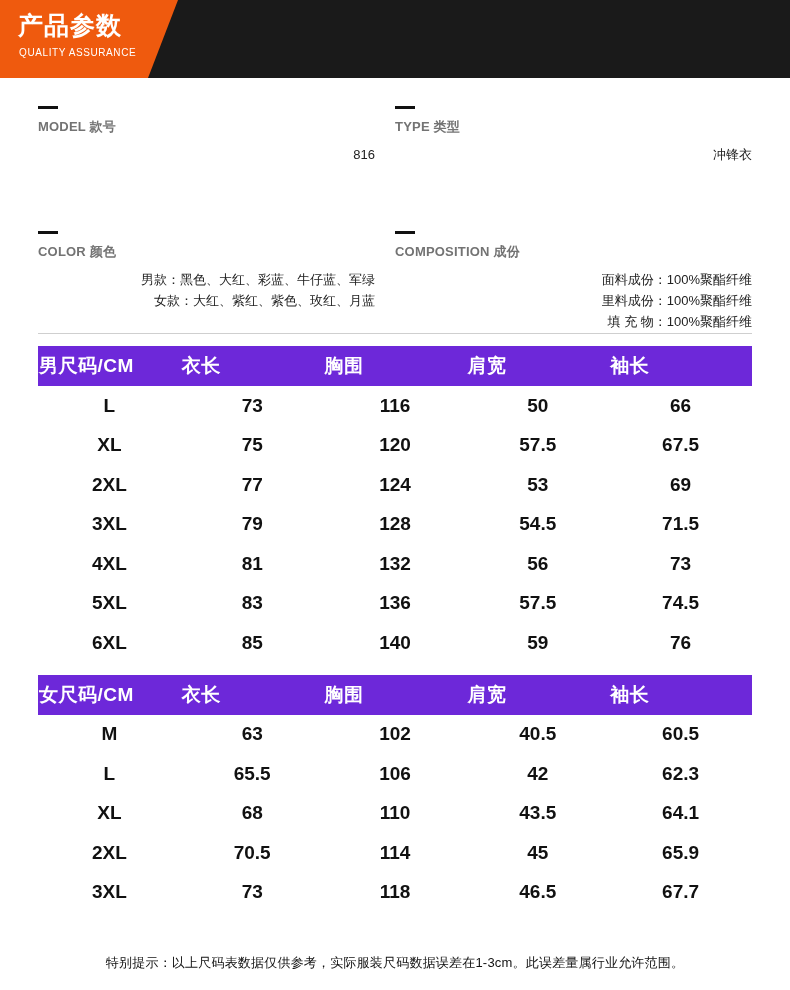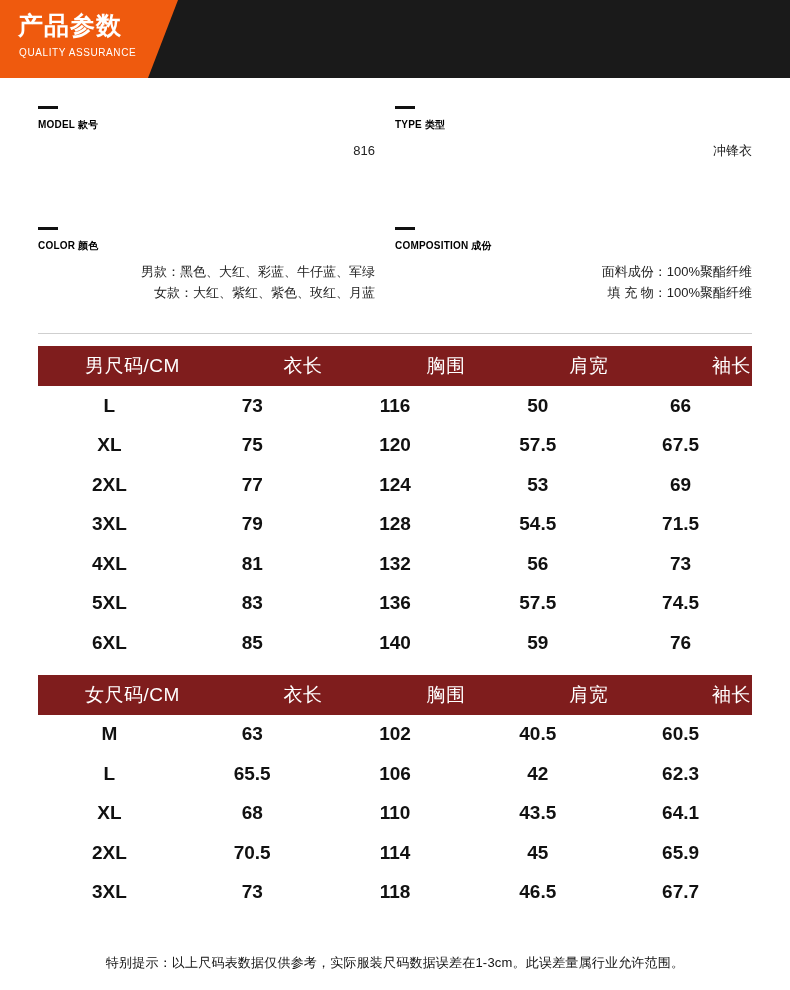--- a/index.html
+++ b/index.html
@@ -74,23 +74,23 @@
   }
   .spec-cell.left { padding-right: 20px; }
   .spec-cell.row2 { padding-top: 66px; }
   .dash {
     width: 20px;
     height: 3px;
     background: #111111;
     margin-bottom: 9px;
   }
   .spec-label {
-    font-size: 10px;
-    font-weight: bold;
-    color: #000000;
+    font-size: 13px;
+    font-weight: bold;
+    color: #737373;
     margin-bottom: 8px;
     letter-spacing: 0.2px;
   }
   .spec-label .cn {
     font-weight: bold;
   }
   .spec-value {
     font-size: 13px;
     color: #222222;
     line-height: 1.62;
@@ -111,26 +111,26 @@
   
   .tables {
     padding: 0 38px;
   }
   table.sizes {
     width: 100%;
     border-collapse: collapse;
     table-layout: fixed;
   }
   table.sizes thead th {
-    background: #7f1d1d;
+    background: #6d28d9;
     color: #ffffff;
     font-size: 19px;
-    font-weight: normal;
+    font-weight: bold;
     height: 38px;
-    text-align: right;
+    text-align: left;
     letter-spacing: 0.5px;
   }
   table.sizes tbody td {
     text-align: center;
     font-size: 19px;
     font-weight: bold;
     color: #111111;
     height: 37.5px;
   }
   .tbl-gap { height: 12px; }
@@ -189,20 +189,21 @@
         <div class="spec-value">女款：大红、紫红、紫色、玫红、月蓝</div>
       </div>
 
       <div class="spec-cell row2">
         <div class="dash"></div>
         <div class="spec-label">
           <span>COMPOSITION</span>
           <span class="cn">成份</span>
         </div>
         <div class="spec-value">面料成份：100%聚酯纤维</div>
+        <div class="spec-value">里料成份：100%聚酯纤维</div>
         <div class="spec-value">填 充 物：100%聚酯纤维</div>
       </div>
 
     </div>
     <div class="spec-rule"></div>
   </div>
 
   <div class="tables">
 
     <table class="sizes">

